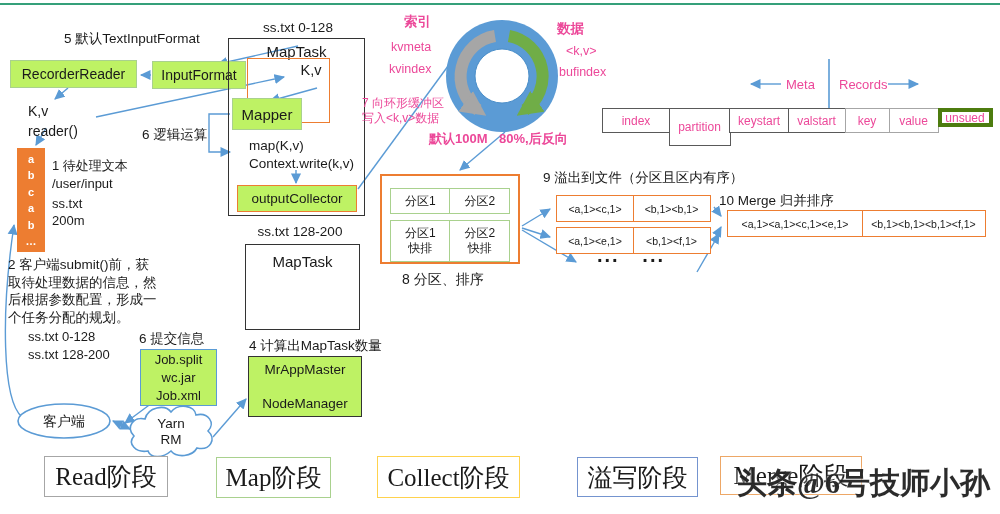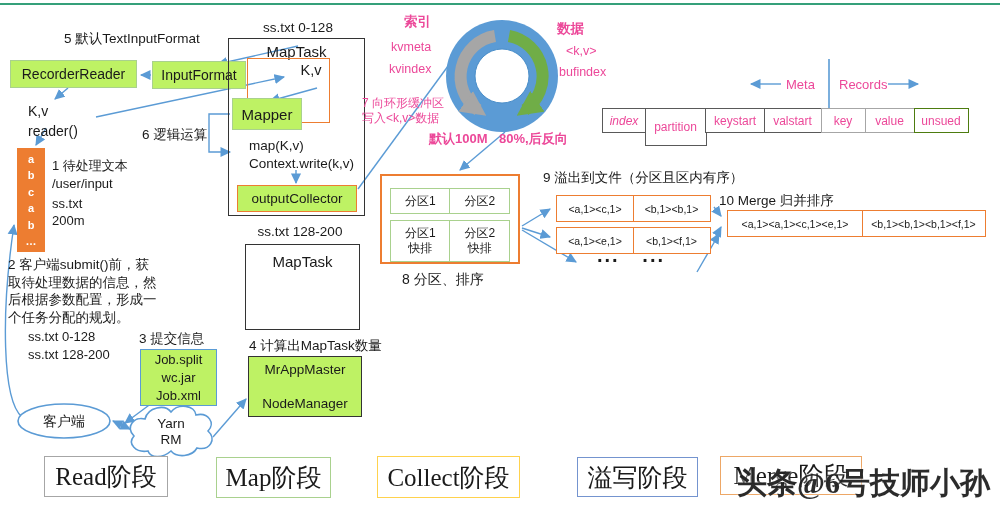--- a/index.html
+++ b/index.html
@@ -112,21 +112,21 @@
 200m</div>
 
   <div class="txt" style="left:8px;top:256px;line-height:17.5px;">2 客户端submit()前，获
 取待处理数据的信息，然
 后根据参数配置，形成一
 个任务分配的规划。</div>
 
   <div class="txt" style="left:28px;top:328px;font-size:13px;line-height:18px;">ss.txt  0-128
 ss.txt  128-200</div>
 
-  <div class="txt" style="left:139px;top:330px;">3 提交信息</div>
+  <div class="txt" style="left:139px;top:330px;">6 提交信息</div>
 
   <div class="box" style="left:140px;top:349px;width:77px;height:57px;border:1.5px solid #5B9BD5;font-size:13px;flex-direction:column;line-height:18px;">
     <div>Job.split</div>
     <div>wc.jar</div>
     <div>Job.xml</div>
   </div>
 
   <div class="txt" style="left:22px;top:413px;width:84px;text-align:center;font-size:14px;">客户端</div>
 
   <div class="txt" style="left:146px;top:416px;width:50px;text-align:center;font-size:13.5px;line-height:16px;">Yarn
@@ -174,27 +174,27 @@
   <div class="txt red" style="left:559px;top:64px;font-size:12.5px;">bufindex</div>
   <div class="txt red" style="left:362px;top:96px;font-size:12px;line-height:15px;">7 向环形缓冲区
 写入&lt;k,v&gt;数据</div>
   <div class="txt red bold" style="left:429px;top:130px;font-size:13px;">默认100M</div>
   <div class="txt red bold" style="left:499px;top:130px;font-size:13px;">80%,后反向</div>
 
   <div class="txt red" style="left:786px;top:76px;font-size:13px;">Meta</div>
   <div class="txt red" style="left:839px;top:76px;font-size:13px;">Records</div>
 
   <div class="cellrow" style="left:602px;top:108px;">
-    <div class="c red" style="width:44px;height:25px;border:1.5px solid #595959;font-size:12px;font-style:italic;">index</div>
+    <div class="c red" style="width:68px;height:25px;border:1.5px solid #595959;font-size:12px;">index</div>
     <div class="c red" style="width:62px;height:38px;border:1.5px solid #595959;margin-left:-1.5px;font-size:12px;">partition</div>
     <div class="c red" style="width:60px;height:25px;border:1.5px solid #595959;margin-left:-1.5px;font-size:12px;">keystart</div>
     <div class="c red" style="width:58px;height:25px;border:1.5px solid #595959;margin-left:-1.5px;font-size:12px;">valstart</div>
     <div class="c red" style="width:45px;height:25px;border:1px solid #a6a6a6;margin-left:-1px;font-size:12px;">key</div>
     <div class="c red" style="width:50px;height:25px;border:1px solid #a6a6a6;margin-left:-1px;font-size:12px;">value</div>
-    <div class="c red" style="width:55px;height:25px;border:1px solid #4d7c0f;margin-left:-1px;font-size:12px;">unsued</div>
+    <div class="c red" style="width:55px;height:19px;border:4px solid #4d7c0f;margin-left:-1px;font-size:12px;">unsued</div>
   </div>
 
   <div class="box noBg" style="left:380px;top:174px;width:140px;height:90px;border:2px solid #ED7D31;flex-direction:column;justify-content:flex-end;">
     <div style="display:flex;">
       <div class="c" style="width:61px;height:26px;border:1.5px solid #A9D18E;font-size:12px;display:flex;align-items:center;justify-content:center;background:#fff;box-sizing:border-box;">分区1</div>
       <div class="c" style="width:61px;height:26px;border:1.5px solid #A9D18E;margin-left:-1.5px;font-size:12px;display:flex;align-items:center;justify-content:center;background:#fff;box-sizing:border-box;">分区2</div>
     </div>
     <div style="display:flex;margin-top:6px;">
       <div class="c" style="width:61px;height:42px;border:1.5px solid #A9D18E;font-size:12px;line-height:15px;white-space:pre-line;display:flex;align-items:center;justify-content:center;text-align:center;background:#fff;box-sizing:border-box;">分区1
 快排</div>

